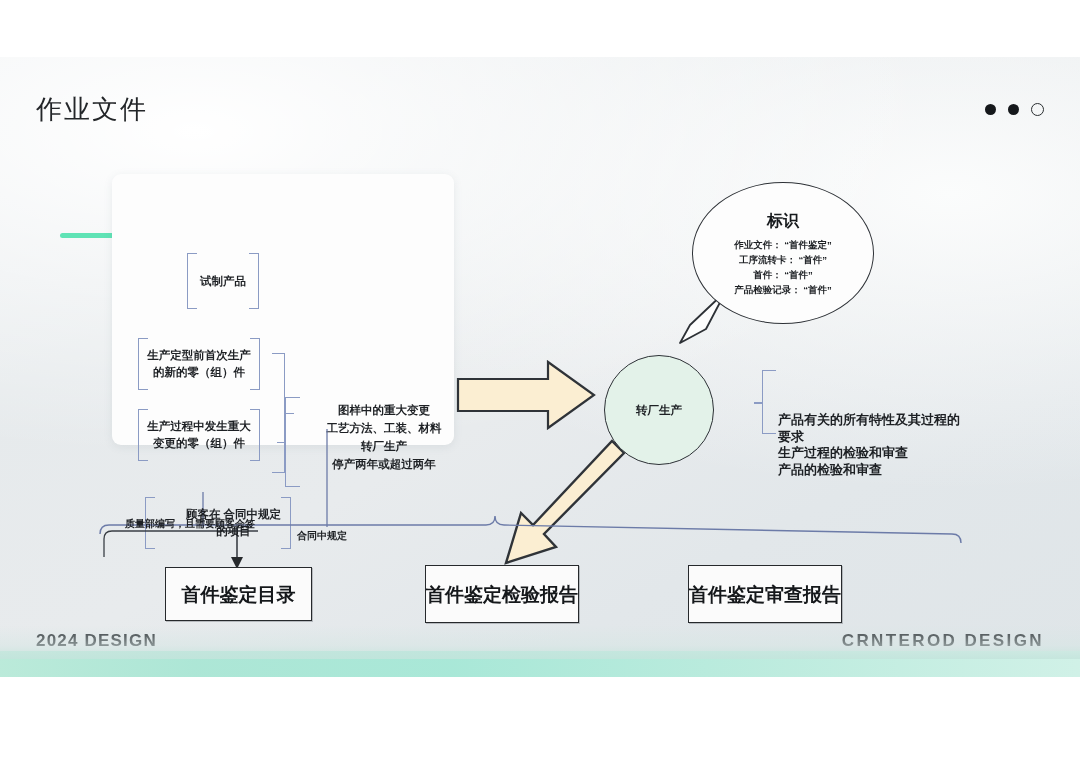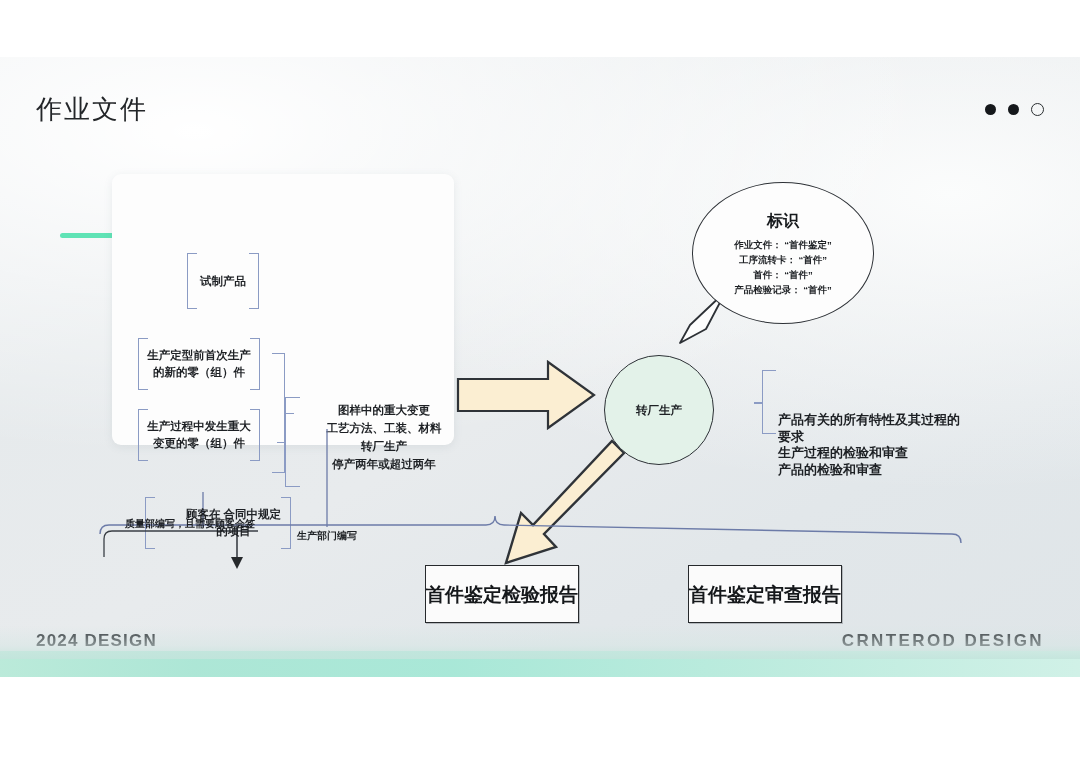--- a/index.html
+++ b/index.html
@@ -231,22 +231,25 @@
 
       <path d="M100,477 q0,-9 9,-9 L486,468 q9,0 9,-9 q0,9 9,9 L952,477 q9,0 9,9" stroke="#6c7ba8" stroke-width="1.4"></path>
 
       <path d="M104,482 q0,-8 8,-8 L258,474" stroke="#3a3f45" stroke-width="1.3"></path>
       <path d="M104,482 L104,500" stroke="#3a3f45" stroke-width="1.3"></path>
     </g>
     <polygon points="231,500 243,500 237,512" fill="#26292c"></polygon>
   </svg>
 
   <div class="note" id="note1">质量部编写，且需要顾客会签</div>
-  <div class="note" id="note2">生产部门编写</div>
-
+  <div class="note" id="note2">合同中规定</div>
+
+  <div class="rbox" id="rbox1">
+    <span>首件鉴定目录</span>
+  </div>
   <div class="rbox" id="rbox3">
     <span>首件鉴定审查报告</span>
   </div>
   <div class="rbox" id="rbox2">
     <span>首件鉴定检验报告</span>
   </div>
 
   <div class="footer-left">2024 DESIGN</div>
   <div class="footer-right">CRNTEROD DESIGN</div>
 

